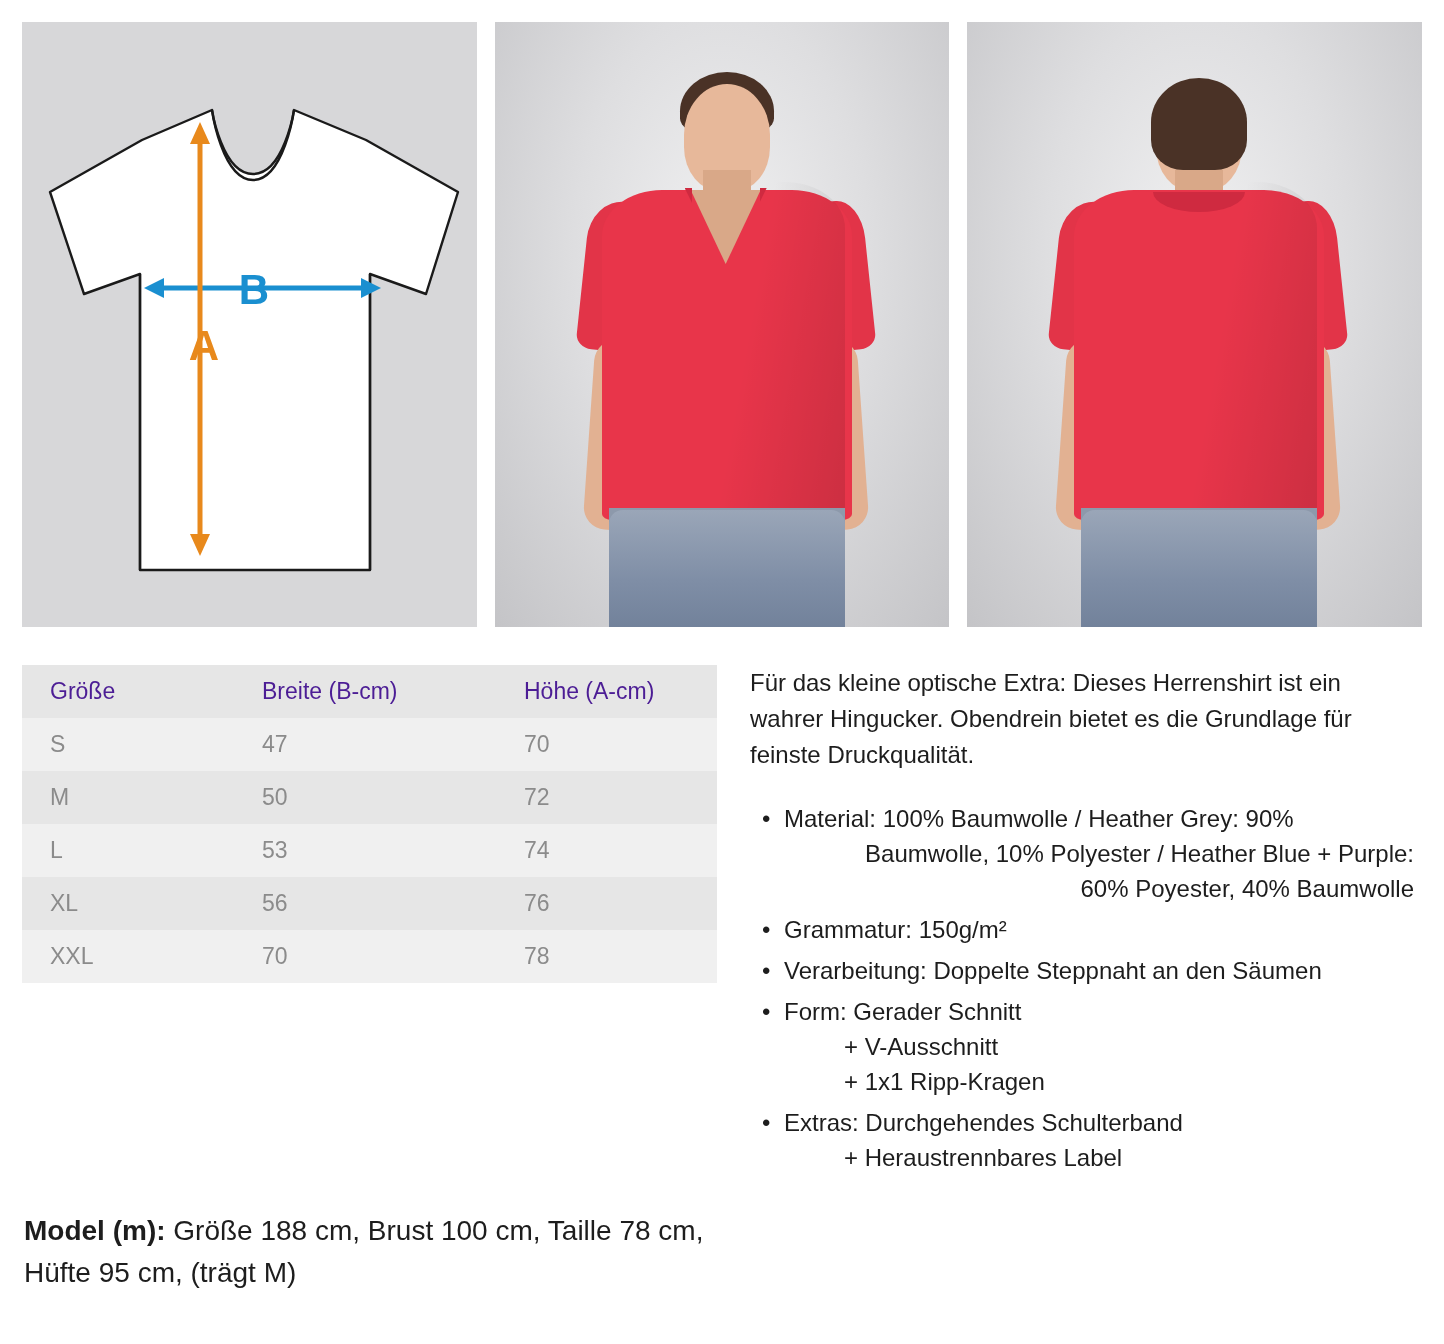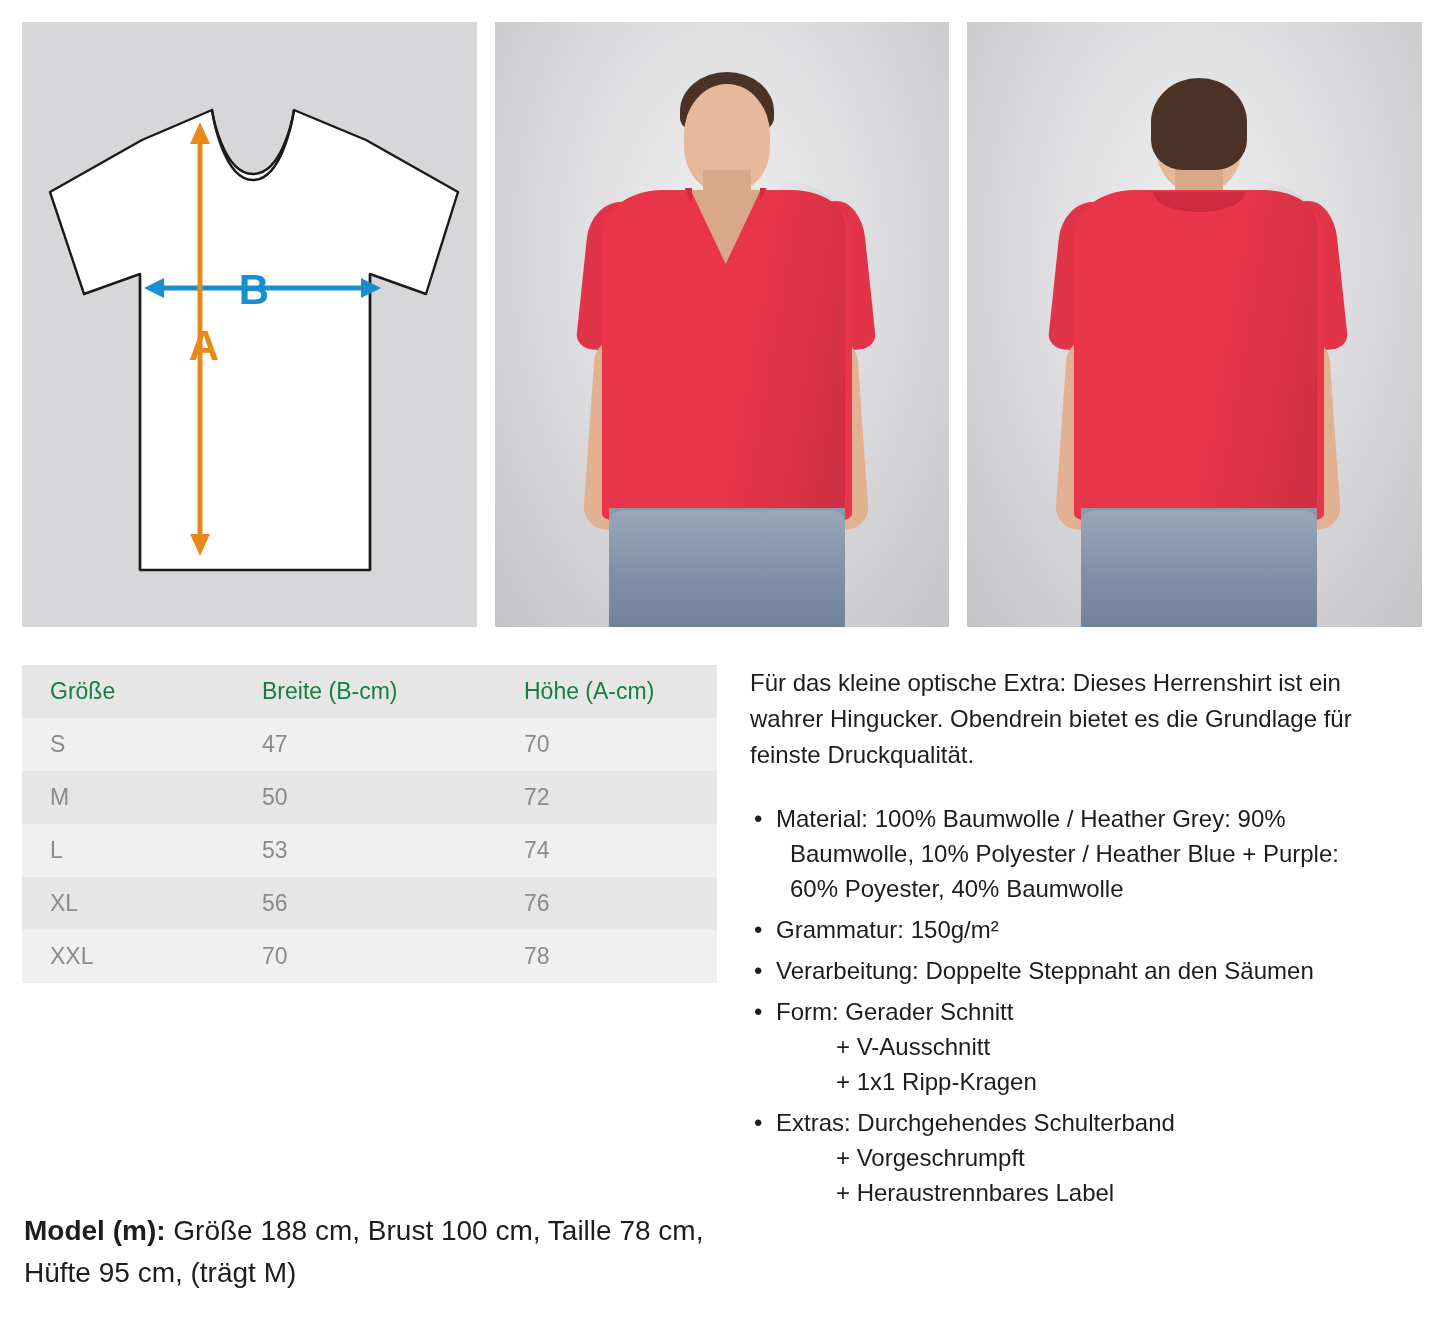--- a/index.html
+++ b/index.html
@@ -178,21 +178,21 @@
     table-layout: fixed;
   }
   table.size-table th,
   table.size-table td {
     text-align: left;
     font-size: 23px;
     color: #8b8b8b;
     padding: 13px 0 13px 28px;
     font-weight: normal;
   }
-  table.size-table th { color: #15803d; }
+  table.size-table th { color: #4c1d95; }
   table.size-table thead tr { background: #e6e6e6; }
   table.size-table tbody tr:nth-child(odd) { background: #f0f0f0; }
   table.size-table tbody tr:nth-child(even) { background: #e6e6e6; }
   table.size-table col.c1 { width: 212px; }
   table.size-table col.c2 { width: 262px; }
   table.size-table col.c3 { width: 221px; }
 
   .tolerance {
     font-size: 24px;
     color: #3a3a3a;
@@ -213,21 +213,21 @@
 
   
   .intro {
     font-size: 24px;
     line-height: 1.5;
     color: #1d1d1d;
     margin: 0 6px 28px 0;
   }
   ul.specs {
     list-style: none;
-    margin: 0;
+    margin: 8px;
     padding: 0;
   }
   ul.specs > li {
     font-size: 24px;
     line-height: 1.46;
     color: #1d1d1d;
     position: relative;
     padding-left: 26px;
     margin-bottom: 6px;
   }
@@ -235,21 +235,21 @@
     content: "•";
     position: absolute;
     left: 4px;
     top: 0;
   }
   .sub-line {
     display: block;
     padding-left: 60px;
     white-space: nowrap;
   }
-  .wrap-ind { display: block; padding-left: 14px; }
+  .wrap-ind { display: block; padding-left: 14px; text-align: right; }
 </style>
 </head>
 <body>
 
 <div class="image-row">
 
   <div class="img-panel panel-diagram">
     <svg class="tshirt-svg" width="462" height="605" viewBox="0 0 462 605">
       <path d="M190 88 L120 118 L28 170 L62 272 L118 252 L118 548 L348 548 L348 252 L404 272 L436 170 L344 118 L272 88 C272 88 262 152 231 152 C200 152 190 88 190 88 Z" fill="#ffffff" stroke="#1a1a1a" stroke-width="2.4" stroke-linejoin="round"></path>
       <path d="M190 88 C190 88 200 158 231 158 C262 158 272 88 272 88" fill="none" stroke="#1a1a1a" stroke-width="2.4"></path>
@@ -373,21 +373,20 @@
       <li>
         <span>Verarbeitung: Doppelte Steppnaht an den Säumen</span>
       </li>
       <li>
         <span>Form: Gerader Schnitt</span>
         <span class="sub-line">+ V-Ausschnitt</span>
         <span class="sub-line">+ 1x1 Ripp-Kragen</span>
       </li>
       <li>
         <span>Extras: Durchgehendes Schulterband</span>
-        <span class="sub-line">+ Vorgeschrumpft</span>
         <span class="sub-line">+ Heraustrennbares Label</span>
       </li>
     </ul>
   </div>
 
 </div>
 
 <div class="model-note">
   <b>Model (m):</b><span> Größe 188 cm, Brust 100 cm, Taille 78 cm, Hüfte 95 cm, (trägt M)</span>
 </div>

